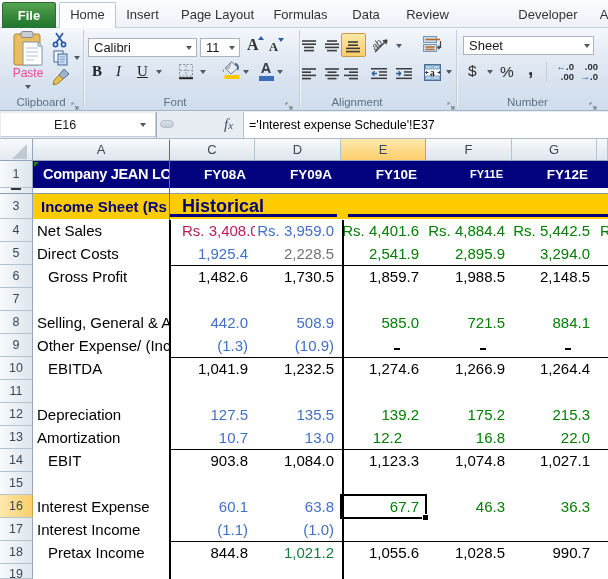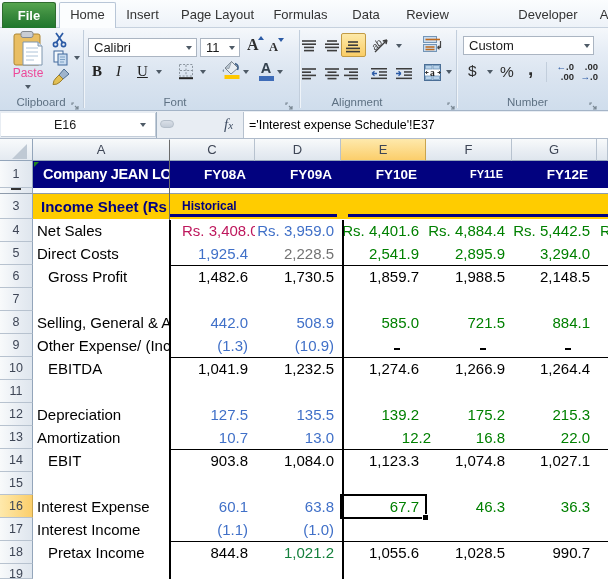--- a/index.html
+++ b/index.html
@@ -191,21 +191,21 @@
 <svg width="18" height="17">
 <rect x="0.5" y="0.5" width="16" height="16" fill="#fff" stroke="#4A6E96"></rect>
 <rect x="1.5" y="1.5" width="6.5" height="3.5" fill="#B8D2EA" stroke="#6E94BA" stroke-width="0.8"></rect>
 <rect x="9" y="1.5" width="6.5" height="3.5" fill="#B8D2EA" stroke="#6E94BA" stroke-width="0.8"></rect>
 <rect x="1.5" y="12" width="6.5" height="3.5" fill="#B8D2EA" stroke="#6E94BA" stroke-width="0.8"></rect>
 <rect x="9" y="12" width="6.5" height="3.5" fill="#B8D2EA" stroke="#6E94BA" stroke-width="0.8"></rect>
 <text x="6" y="11.5" font-size="9.5" font-weight="bold" font-family="Liberation Serif" fill="#222">a</text>
 <path d="M1.5 8.5 h3 M1.5 8.5 l1.6 -1.4 M1.5 8.5 l1.6 1.4 M16.5 8.5 h-3 M16.5 8.5 l-1.6 -1.4 M16.5 8.5 l-1.6 1.4" stroke="#333" stroke-width="1" fill="none"></path>
 </svg></div>
 <div class="abs dd" style="left:446px;top:70px;"></div>
-<div class="abs combo" style="left:463px;top:36px;width:131px;">Custom</div>
+<div class="abs combo" style="left:463px;top:36px;width:131px;">Sheet</div>
 <div class="abs dd" style="left:584px;top:44px;"></div>
 <div class="abs" style="left:468px;top:62px;width:14px;height:20px;font-size:15.5px;color:#2c2c2c;">$</div>
 <div class="abs dd" style="left:487px;top:70px;"></div>
 <div class="abs" style="left:500px;top:63px;width:18px;height:20px;font-size:15.5px;color:#2c2c2c;">%</div>
 <div class="abs" style="left:528px;top:58px;width:12px;height:22px;font-size:19px;font-weight:bold;color:#2c2c2c;">,</div>
 <div class="abs" style="left:546px;top:62px;width:1px;height:20px;background:#C2CEDC;"></div>
 <div class="abs" style="left:552px;top:62px;width:22px;height:20px;font-size:9.5px;font-weight:bold;color:#2c2c2c;line-height:10px;text-align:right;">
 <span style="color:#2B5AA5;">←</span>.0<br>.00</div>
 <div class="abs" style="left:578px;top:62px;width:20px;height:20px;font-size:9.5px;font-weight:bold;color:#2c2c2c;line-height:10px;text-align:right;">.00<br><span style="color:#2B5AA5;">→</span>.0</div>
 <div class="abs" style="left:0;top:111px;width:608px;height:28px;background:#E8EDF3;border-bottom:1px solid #AEBACA;"></div>
@@ -251,21 +251,21 @@
 <div class="cell " style="left:33px;top:161px;width:137px;height:27px;line-height:27px;color:#fff;font-weight:bold;font-size:14.5px;padding-left:10px;letter-spacing:-0.3px;">Company JEAN LOUIS</div>
 <div class="abs" style="left:34px;top:162px;width:0;height:0;border-right:5px solid transparent;border-top:5px solid #21851E;"></div>
 <div class="cell num" style="left:170px;top:161px;width:85px;height:27px;line-height:27px;color:#fff;font-weight:bold;font-size:13.5px;padding-right:9px;">FY08A</div>
 <div class="cell num" style="left:255px;top:161px;width:86px;height:27px;line-height:27px;color:#fff;font-weight:bold;font-size:13.5px;padding-right:9px;">FY09A</div>
 <div class="cell num" style="left:341px;top:161px;width:85px;height:27px;line-height:27px;color:#fff;font-weight:bold;font-size:13.5px;padding-right:9px;">FY10E</div>
 <div class="cell num" style="left:426px;top:161px;width:86px;height:27px;line-height:27px;color:#fff;font-weight:bold;font-size:11px;padding-right:9px;">FY11E</div>
 <div class="cell num" style="left:512px;top:161px;width:85px;height:27px;line-height:27px;color:#fff;font-weight:bold;font-size:13.5px;padding-right:9px;">FY12E</div>
 <div class="abs" style="left:0;top:193px;width:608px;height:1px;background:#8E9BAB;"></div>
 <div class="abs" style="left:33px;top:194px;width:575px;height:25px;background:#FFCC00;"></div>
 <div class="cell lab" style="left:33px;top:194px;width:137px;height:25px;line-height:25px;color:#02027F;font-weight:bold;font-size:15px;padding-left:8px;">Income Sheet (Rs Crores)</div>
-<div class="cell" style="left:170px;top:194px;width:171px;height:25px;line-height:24px;color:#02027F;font-weight:bold;font-size:12px;padding-left:12px;">Historical</div>
+<div class="cell" style="left:170px;top:194px;width:171px;height:25px;line-height:24px;color:#02027F;font-weight:bold;font-size:18px;padding-left:12px;">Historical</div>
 <div class="abs" style="left:170px;top:214px;width:167px;height:2.5px;background:#02027F;"></div>
 <div class="abs" style="left:348px;top:214px;width:260px;height:2.5px;background:#02027F;"></div>
 <div class="cell lab" style="left:33px;top:219px;width:137px;height:23px;line-height:23px;padding-left:4px;">Net Sales</div>
 <div class="cell num" style="left:170px;top:219px;width:85px;height:23px;line-height:23px;color:#be185d;padding-left:12px;">Rs. 3,408.0</div>
 <div class="cell num" style="left:255px;top:219px;width:86px;height:23px;line-height:23px;color:#4070C8;">Rs. 3,959.0</div>
 <div class="cell num" style="left:341px;top:219px;width:85px;height:23px;line-height:23px;color:#008000;">Rs. 4,401.6</div>
 <div class="cell num" style="left:426px;top:219px;width:86px;height:23px;line-height:23px;color:#008000;">Rs. 4,884.4</div>
 <div class="cell num" style="left:512px;top:219px;width:85px;height:23px;line-height:23px;color:#008000;">Rs. 5,442.5</div>
 <div class="cell lab" style="left:33px;top:242px;width:137px;height:23px;line-height:23px;padding-left:4px;">Direct Costs</div>
 <div class="cell num" style="left:170px;top:242px;width:85px;height:23px;line-height:23px;color:#4070C8;">1,925.4</div>
@@ -299,21 +299,21 @@
 <div class="cell num" style="left:512px;top:357px;width:85px;height:23px;line-height:23px;color:#000;">1,264.4</div>
 <div class="cell lab" style="left:33px;top:403px;width:137px;height:23px;line-height:23px;padding-left:4px;">Depreciation</div>
 <div class="cell num" style="left:170px;top:403px;width:85px;height:23px;line-height:23px;color:#4070C8;">127.5</div>
 <div class="cell num" style="left:255px;top:403px;width:86px;height:23px;line-height:23px;color:#4070C8;">135.5</div>
 <div class="cell num" style="left:341px;top:403px;width:85px;height:23px;line-height:23px;color:#008000;">139.2</div>
 <div class="cell num" style="left:426px;top:403px;width:86px;height:23px;line-height:23px;color:#008000;">175.2</div>
 <div class="cell num" style="left:512px;top:403px;width:85px;height:23px;line-height:23px;color:#008000;">215.3</div>
 <div class="cell lab" style="left:33px;top:426px;width:137px;height:23px;line-height:23px;padding-left:4px;">Amortization</div>
 <div class="cell num" style="left:170px;top:426px;width:85px;height:23px;line-height:23px;color:#4070C8;">10.7</div>
 <div class="cell num" style="left:255px;top:426px;width:86px;height:23px;line-height:23px;color:#4070C8;">13.0</div>
-<div class="cell num" style="left:353px;top:426px;width:85px;height:23px;line-height:23px;color:#008000;">12.2</div>
+<div class="cell num" style="left:324px;top:426px;width:85px;height:23px;line-height:23px;color:#008000;">12.2</div>
 <div class="cell num" style="left:426px;top:426px;width:86px;height:23px;line-height:23px;color:#008000;">16.8</div>
 <div class="cell num" style="left:512px;top:426px;width:85px;height:23px;line-height:23px;color:#008000;">22.0</div>
 <div class="cell lab" style="left:33px;top:449px;width:137px;height:23px;line-height:23px;padding-left:15px;">EBIT</div>
 <div class="cell num" style="left:170px;top:449px;width:85px;height:23px;line-height:23px;color:#000;">903.8</div>
 <div class="cell num" style="left:255px;top:449px;width:86px;height:23px;line-height:23px;color:#000;">1,084.0</div>
 <div class="cell num" style="left:341px;top:449px;width:85px;height:23px;line-height:23px;color:#000;">1,123.3</div>
 <div class="cell num" style="left:426px;top:449px;width:86px;height:23px;line-height:23px;color:#000;">1,074.8</div>
 <div class="cell num" style="left:512px;top:449px;width:85px;height:23px;line-height:23px;color:#000;">1,027.1</div>
 <div class="cell lab" style="left:33px;top:495px;width:137px;height:23px;line-height:23px;padding-left:4px;">Interest Expense</div>
 <div class="cell num" style="left:170px;top:495px;width:85px;height:23px;line-height:23px;color:#4070C8;">60.1</div>

